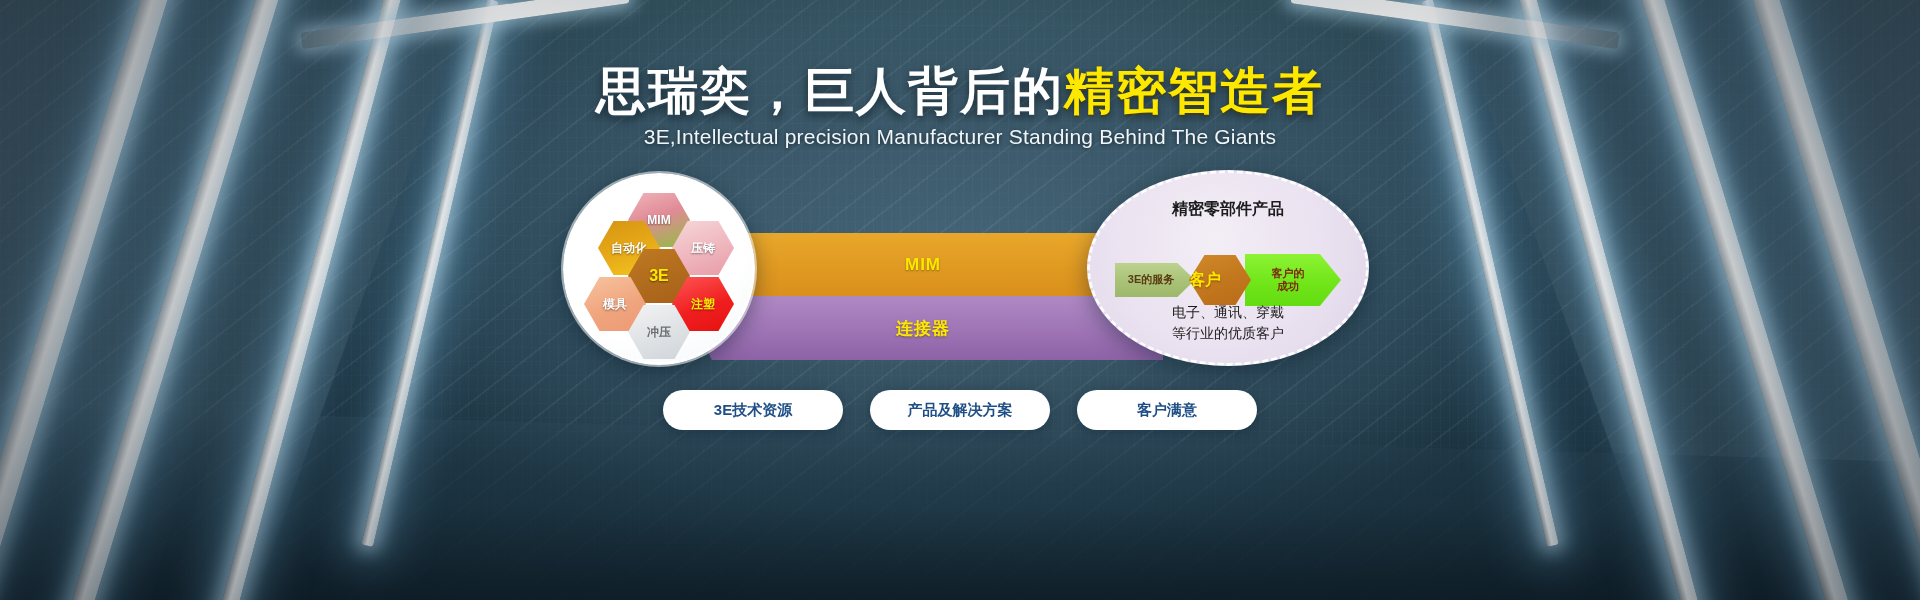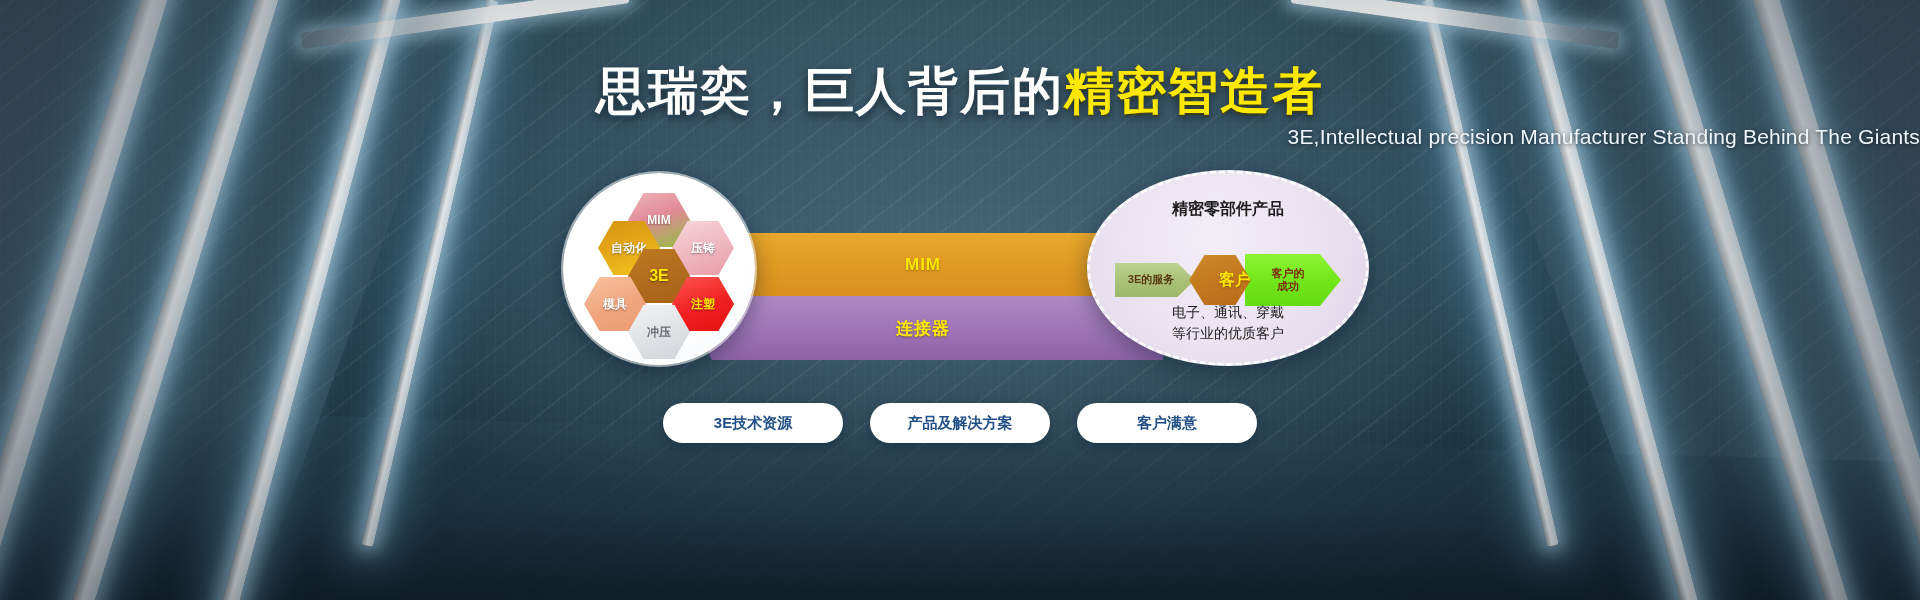--- a/index.html
+++ b/index.html
@@ -63,21 +63,21 @@
 
   .vignette{position:absolute;inset:0;pointer-events:none;
     background:radial-gradient(ellipse 1200px 620px at 50% 45%, rgba(0,0,0,0) 40%, rgba(8,18,26,.55) 100%);}
 
   
   .headline{position:absolute;left:0;right:0;top:66px;text-align:center;}
   .h-main{font-size:50px;font-weight:bold;letter-spacing:2px;line-height:1;
     color:#ffffff;text-shadow:0 2px 0 rgba(40,70,90,.9),0 4px 10px rgba(0,0,0,.55);}
   .h-main .hl{color:#ffe800;text-shadow:0 2px 0 rgba(70,60,0,.55),0 4px 10px rgba(0,0,0,.5);}
   .h-sub{margin-top:9px;font-size:21px;color:#eef6fb;letter-spacing:.2px;
-    text-shadow:0 1px 4px rgba(0,0,0,.6);font-weight:400;text-align:right;}
+    text-shadow:0 1px 4px rgba(0,0,0,.6);font-weight:400;}
 
   
   .diagram{position:absolute;left:563px;top:170px;width:800px;height:190px;}
 
   
   .bands{position:absolute;left:120px;top:0;width:480px;height:190px;}
   .band{position:absolute;left:0;width:480px;display:flex;align-items:center;justify-content:center;}
   .band span{font-size:17px;font-weight:bold;color:#ffe800;
     text-shadow:0 1px 2px rgba(70,60,0,.55);letter-spacing:1px;}
   .band-green{top:0;height:63px;background:linear-gradient(180deg,#a8c766 0%,#93ba55 55%,#8fb85a 100%);
@@ -130,26 +130,26 @@
     background:linear-gradient(180deg,#bcd28f 0%,#a9c177 55%,#9db86a 100%);
     clip-path:polygon(0 0,78% 0,100% 50%,78% 100%,0 100%);
     color:#5a3b12;box-shadow:0 0 0 1px rgba(255,255,255,.6);}
   .chev-right{width:86px;height:52px;padding-right:10px;
     background:linear-gradient(180deg,#8cf334 0%,#71e619 55%,#63dc12 100%);
     clip-path:polygon(0 0,78% 0,100% 50%,78% 100%,0 100%);
     color:#7a2a0a;text-align:center;}
   .hexcust{width:62px;height:52px;margin:0 -6px;z-index:2;
     clip-path:polygon(25% 2%,75% 2%,100% 50%,75% 98%,25% 98%,0 50%);
     background:linear-gradient(160deg,#d08a2a 0%,#c2761d 55%,#b86c18 100%);
-    display:flex;align-items:center;justify-content:flex-end;
+    display:flex;align-items:center;justify-content:flex-start;
     font-size:16px;font-weight:bold;color:#ffe800;
     box-shadow:0 0 0 3px rgba(226,230,234,.95);text-shadow:0 1px 2px rgba(80,40,0,.5);}
 
   
-  .pills{position:absolute;left:0;right:0;top:403px;display:flex;justify-content:center;gap:27px;}
+  .pills{position:absolute;left:0;right:0;top:390px;display:flex;justify-content:center;gap:27px;}
   .pill{min-width:128px;height:40px;padding:0 26px;border-radius:21px;
     background:#ffffff;display:flex;align-items:center;justify-content:center;
     font-size:15px;font-weight:bold;color:#1f4f86;
     box-shadow:0 3px 12px rgba(0,25,45,.35);}
 </style>
 </head>
 <body>
 
 <div id="stage">
 

